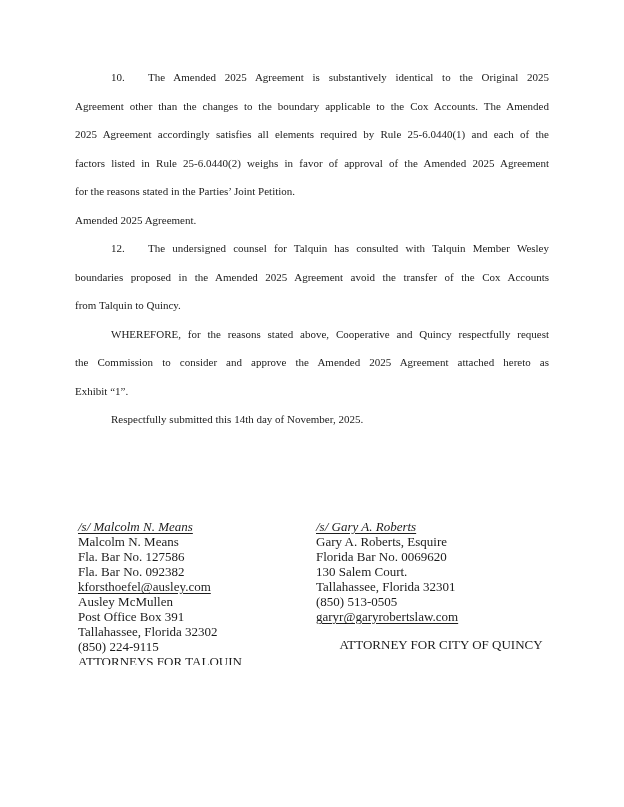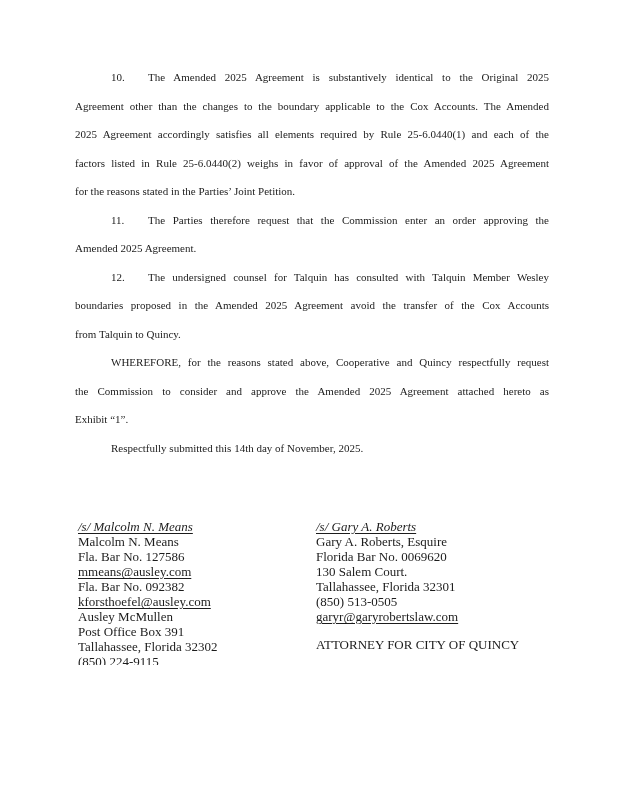--- a/index.html
+++ b/index.html
@@ -16,41 +16,40 @@
   .first{text-indent:36px;}
   .pnum{display:inline-block;width:37px;text-indent:0;}
   
   .sig-col{position:absolute;top:519px;font-size:13px;line-height:15px;}
   .col-left{left:78px;width:232px;}
   .col-right{left:316px;width:250px;}
   .sline{white-space:nowrap;}
   .sig{font-style:italic;text-decoration:underline;text-underline-offset:2px;}
   .link{text-decoration:underline;text-underline-offset:2px;color:inherit;}
   .role{margin-top:0;}
-  .col-right .role{margin-top:13px;}
+  .col-right .role{margin-top:13px;text-align:center;}
   
   .pageno{position:absolute;top:753px;left:0;width:100%;text-align:center;font-size:11.5px;line-height:15px;}
 </style>
 </head>
 <body>
 
 <div class="page">
 
   <div class="body-text">
 
     <div class="para">
       <div class="line jf first"><span class="pnum">10.</span><span>The Amended 2025 Agreement is substantively identical to the Original 2025</span></div>
       <div class="line jf">Agreement other than the changes to the boundary applicable to the Cox Accounts. The Amended</div>
       <div class="line jf">2025 Agreement accordingly satisfies all elements required by Rule 25-6.0440(1) and each of the</div>
       <div class="line jf">factors listed in Rule 25-6.0440(2) weighs in favor of approval of the Amended 2025 Agreement</div>
       <div class="line">for the reasons stated in the Parties’ Joint Petition.</div>
     </div>
 
     <div class="para">
-      <div class="line jf first"><span class="pnum">11.</span><span>The Parties therefore request that the Commission enter an order approving the</span></div>
       <div class="line">Amended 2025 Agreement.</div>
     </div>
 
     <div class="para">
       <div class="line jf first"><span class="pnum">12.</span><span>The undersigned counsel for Talquin has consulted with Talquin Member Wesley</span></div>
       <div class="line jf">boundaries proposed in the Amended 2025 Agreement avoid the transfer of the Cox Accounts</div>
       <div class="line">from Talquin to Quincy.</div>
     </div>
 
     <div class="para">
@@ -62,21 +61,20 @@
     <div class="para">
       <div class="line first">Respectfully submitted this 14th day of November, 2025.</div>
     </div>
 
   </div>
 
   <div class="sig-col col-left">
     <div class="sline sig">/s/ Malcolm N. Means</div>
     <div class="sline">Malcolm N. Means</div>
     <div class="sline">Fla. Bar No. 127586</div>
-    <div class="sline link">mmeans@ausley.com</div>
     <div class="sline">Fla. Bar No. 092382</div>
     <div class="sline link">kforsthoefel@ausley.com</div>
     <div class="sline">Ausley McMullen</div>
     <div class="sline">Post Office Box 391</div>
     <div class="sline">Tallahassee, Florida 32302</div>
     <div class="sline">(850) 224-9115</div>
     <div class="role">
       <div class="sline">ATTORNEYS FOR TALQUIN</div>
       <div class="sline">ELECTRIC COOPERATIVE, INC.</div>
     </div>

